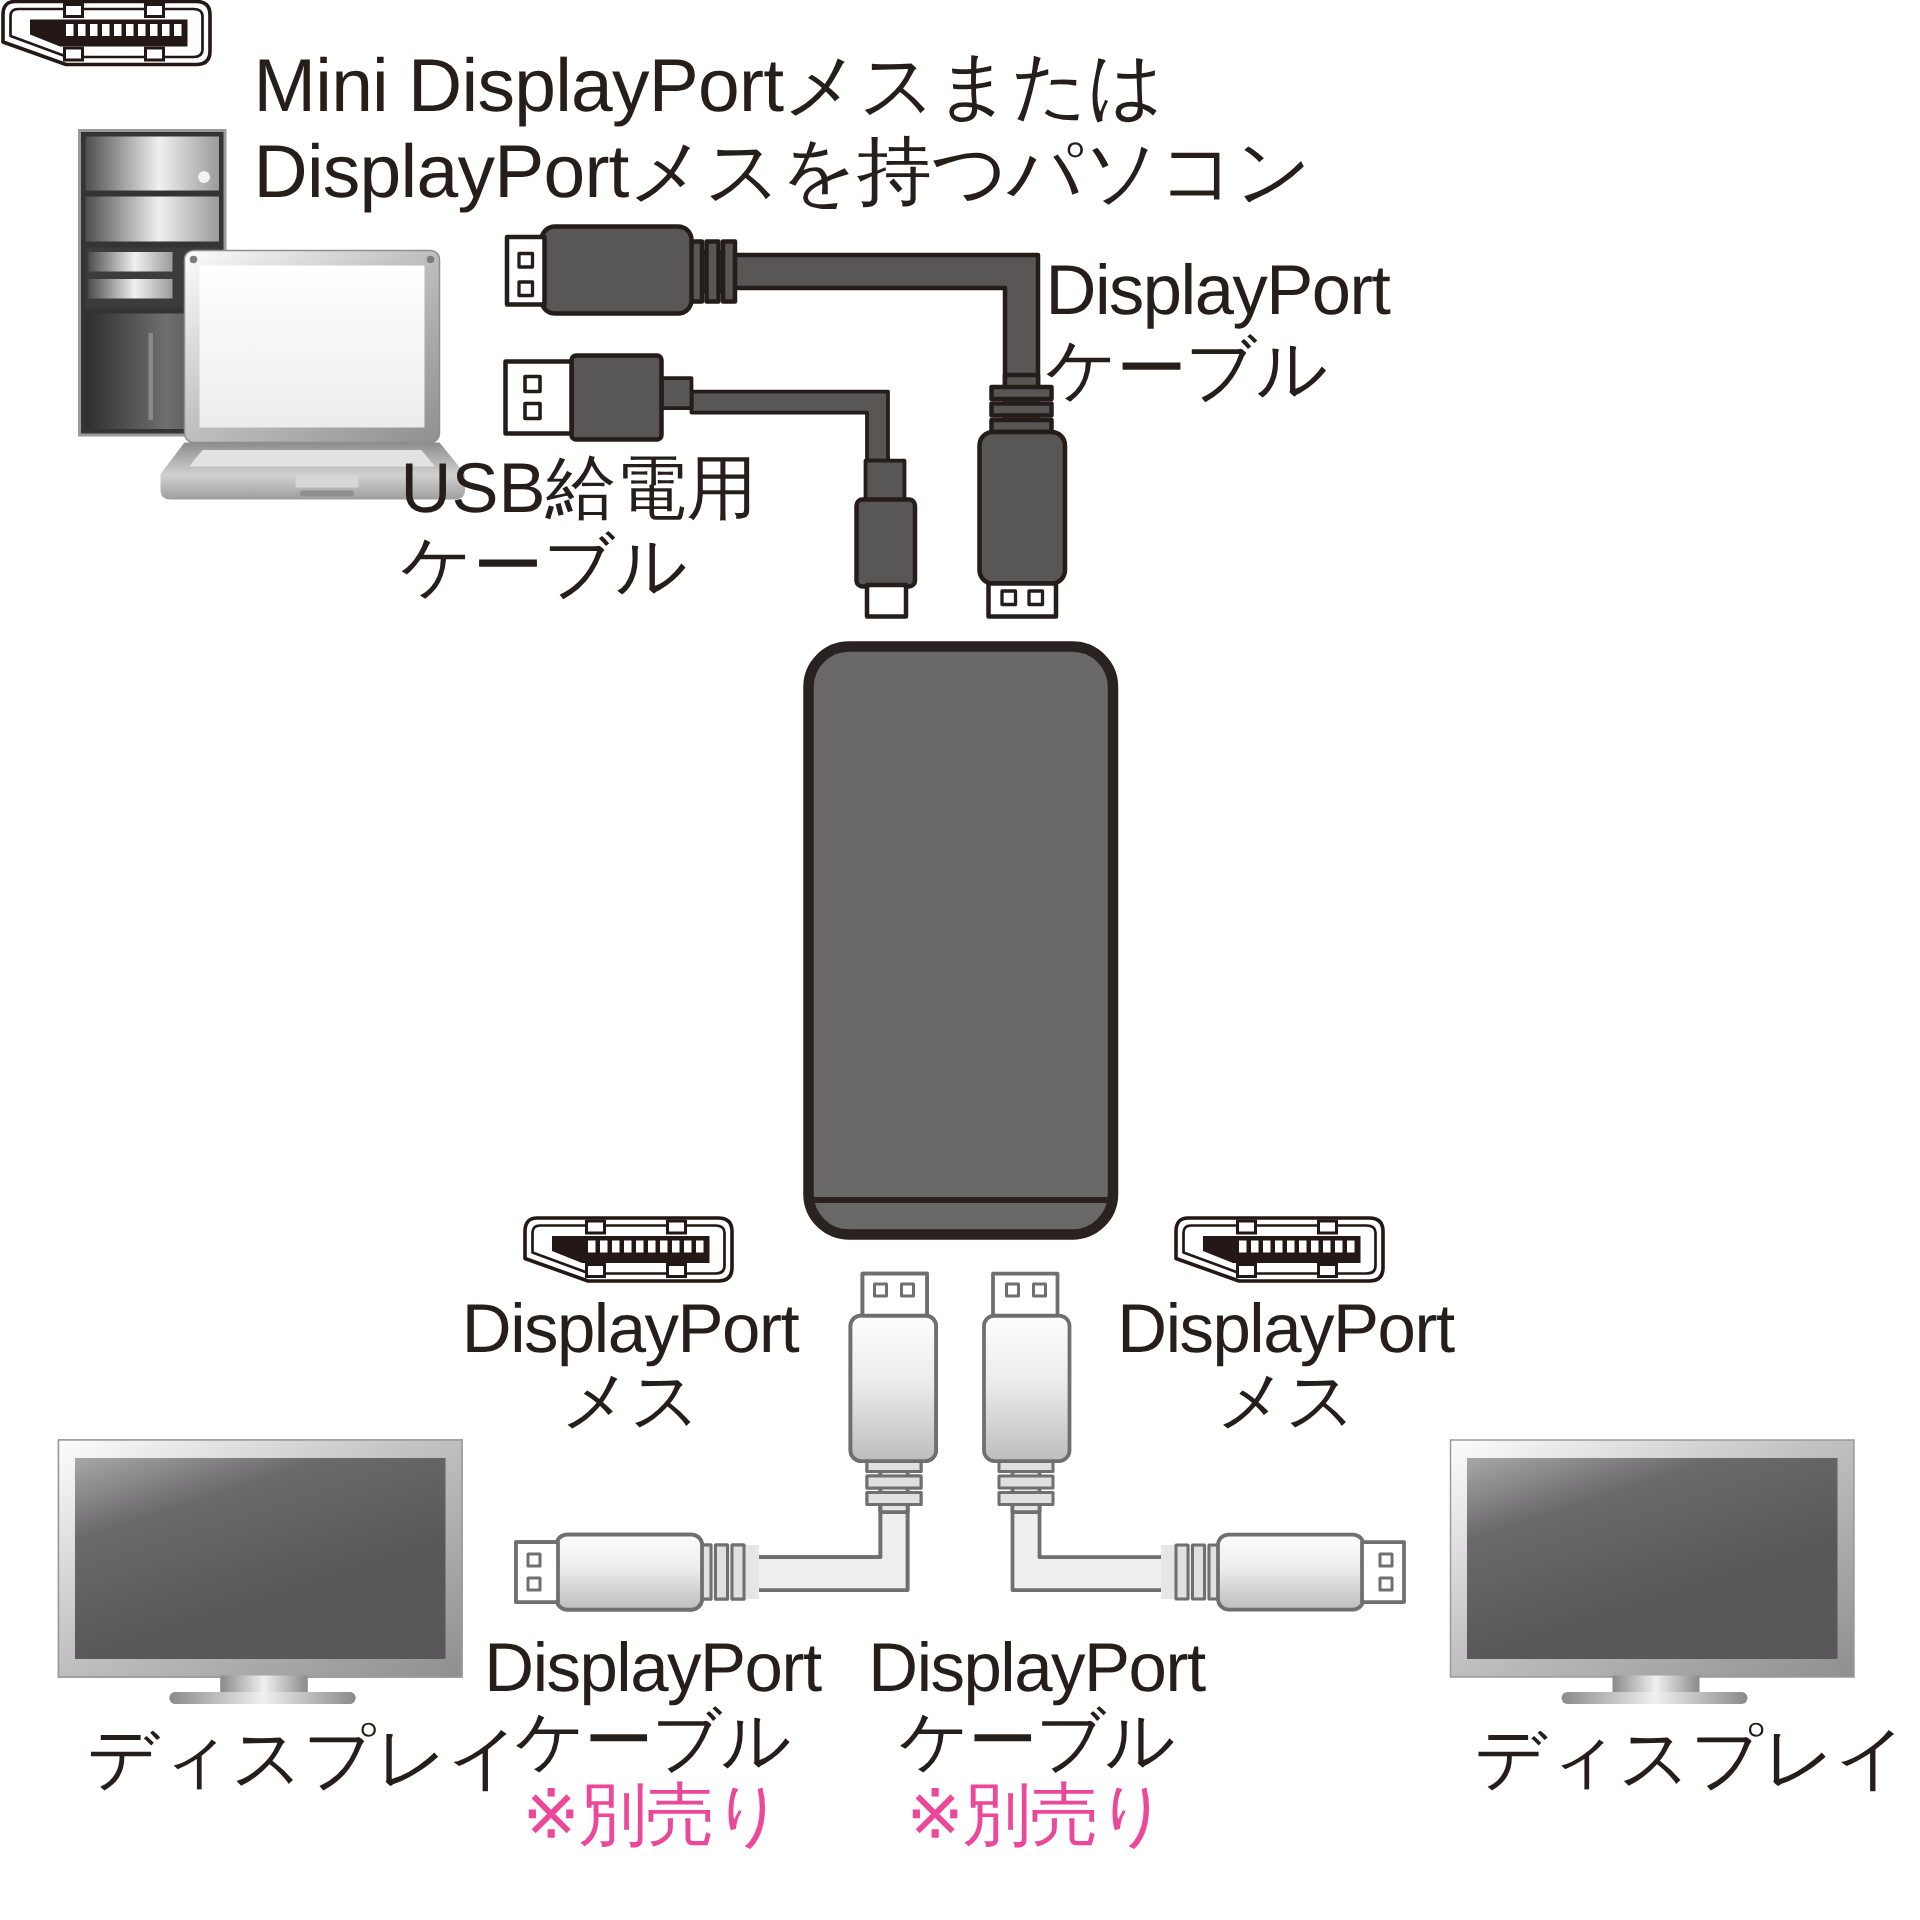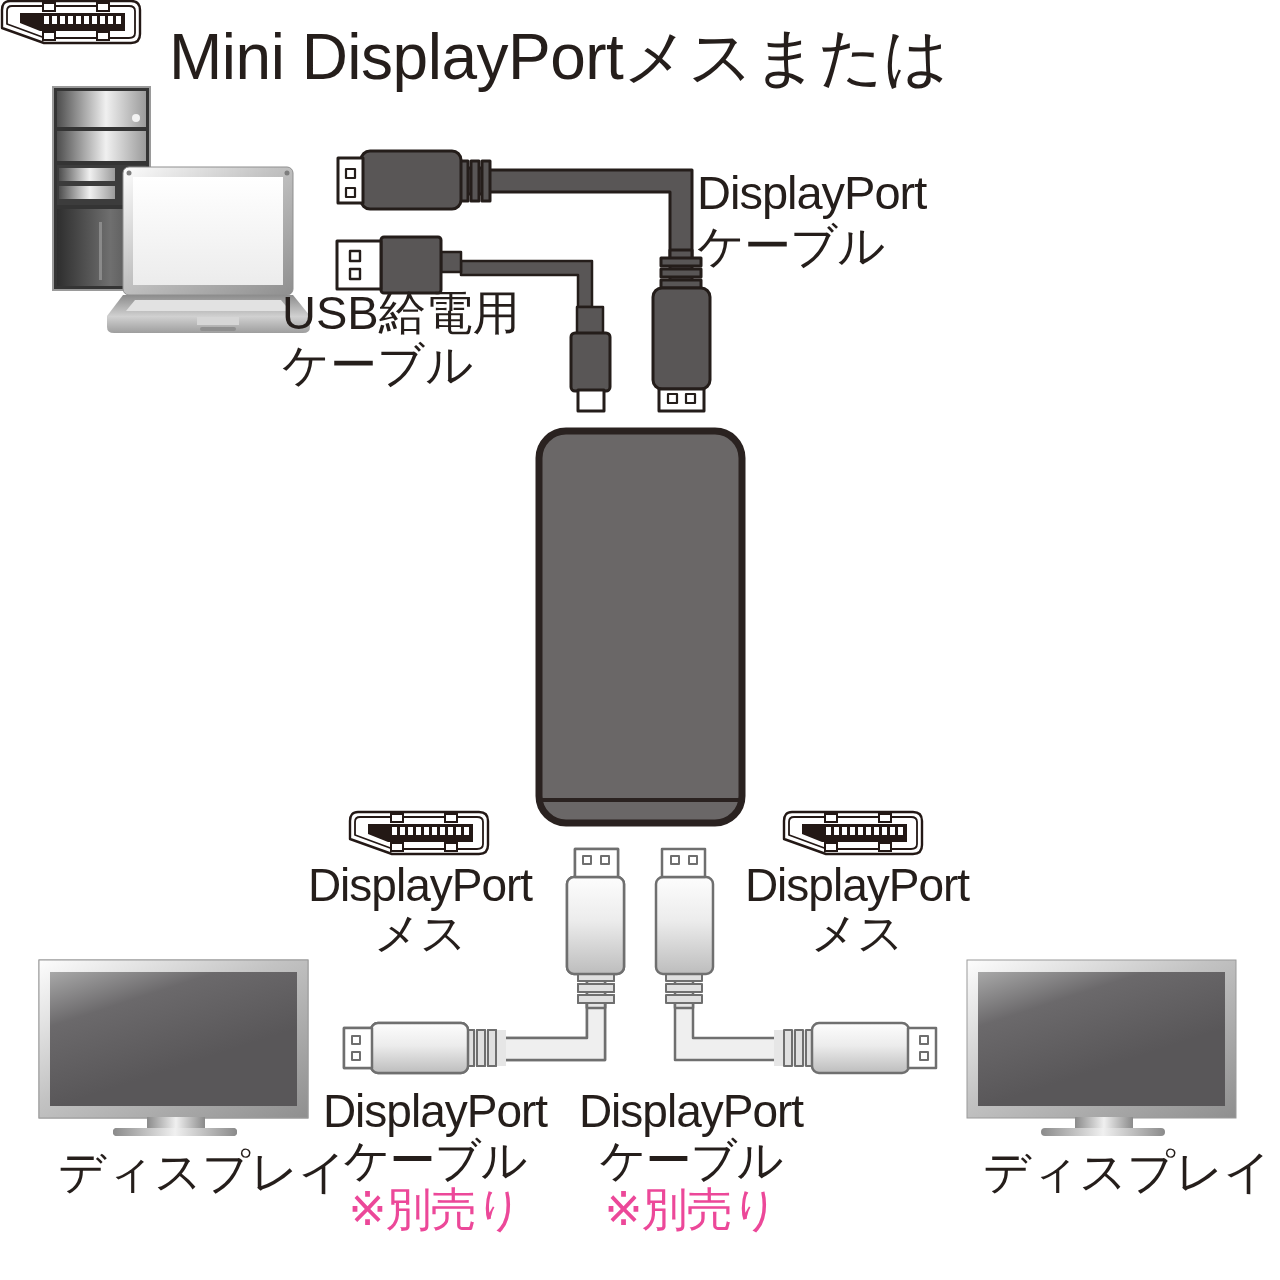--- a/index.html
+++ b/index.html
@@ -1,22 +1,22 @@
 <!DOCTYPE html>
 <html><head>
 <meta charset="utf-8">
 <style>
   html,body{margin:0;padding:0;background:#fff;}
   .canvas{position:relative;width:1280px;height:1280px;background:#ffffff;overflow:hidden;
           font-family:"Liberation Sans","DejaVu Sans",sans-serif;}
   .canvas svg{position:absolute;left:0;top:0;}
   .lbl{position:absolute;color:#251e1b;font-weight:500;white-space:nowrap;}
-  .heading{left:169px;top:29px;font-size:64px;line-height:57px;letter-spacing:-0.5px;}
+  .heading{left:169px;top:29px;font-size:50px;line-height:57px;letter-spacing:-0.5px;}
   .dpcable-top{left:697px;top:166px;font-size:47px;line-height:53px;letter-spacing:-1px;}
-  .usbcable{left:267px;top:287px;font-size:47px;line-height:52px;margin-left:15px;}
+  .usbcable{left:267px;top:299px;font-size:47px;line-height:52px;}
   .center{text-align:center;}
   .dpf-left{left:285px;width:270px;top:861px;font-size:46px;line-height:48px;letter-spacing:-1px;}
   .dpf-right{left:722px;width:270px;top:861px;font-size:46px;line-height:48px;letter-spacing:-1px;}
   .cable-bl{left:304px;width:262px;top:1087px;font-size:46px;line-height:49px;letter-spacing:-1px;}
   .cable-br{left:560px;width:262px;top:1087px;font-size:46px;line-height:49px;letter-spacing:-1px;}
   .note{color:#ec4899;}
   .disp-left{left:58px;width:254px;top:1141px;font-size:47px;}
   .disp-right{left:983px;width:254px;top:1141px;font-size:47px;}
 </style>
 </head>
@@ -184,20 +184,21 @@
     <rect x="50" y="972" width="247" height="134" fill="url(#gScreen)"></rect>
     <rect x="147" y="1117" width="58" height="13" fill="url(#gNeck)"></rect>
     <rect x="113" y="1128" width="124" height="8" rx="4" fill="url(#gNeck)"></rect>
   </g>
   <use href="#monitor"></use>
   <use href="#monitor" x="928"></use>
 </svg>
 
 <div class="lbl heading">
   <div>Mini DisplayPortメスまたは</div>
+  <div>DisplayPortメスを持つパソコン</div>
 </div>
 
 <div class="lbl dpcable-top">
   <div>DisplayPort</div>
   <div>ケーブル</div>
 </div>
 
 <div class="lbl usbcable">
   <div>USB給電用</div>
   <div>ケーブル</div>

